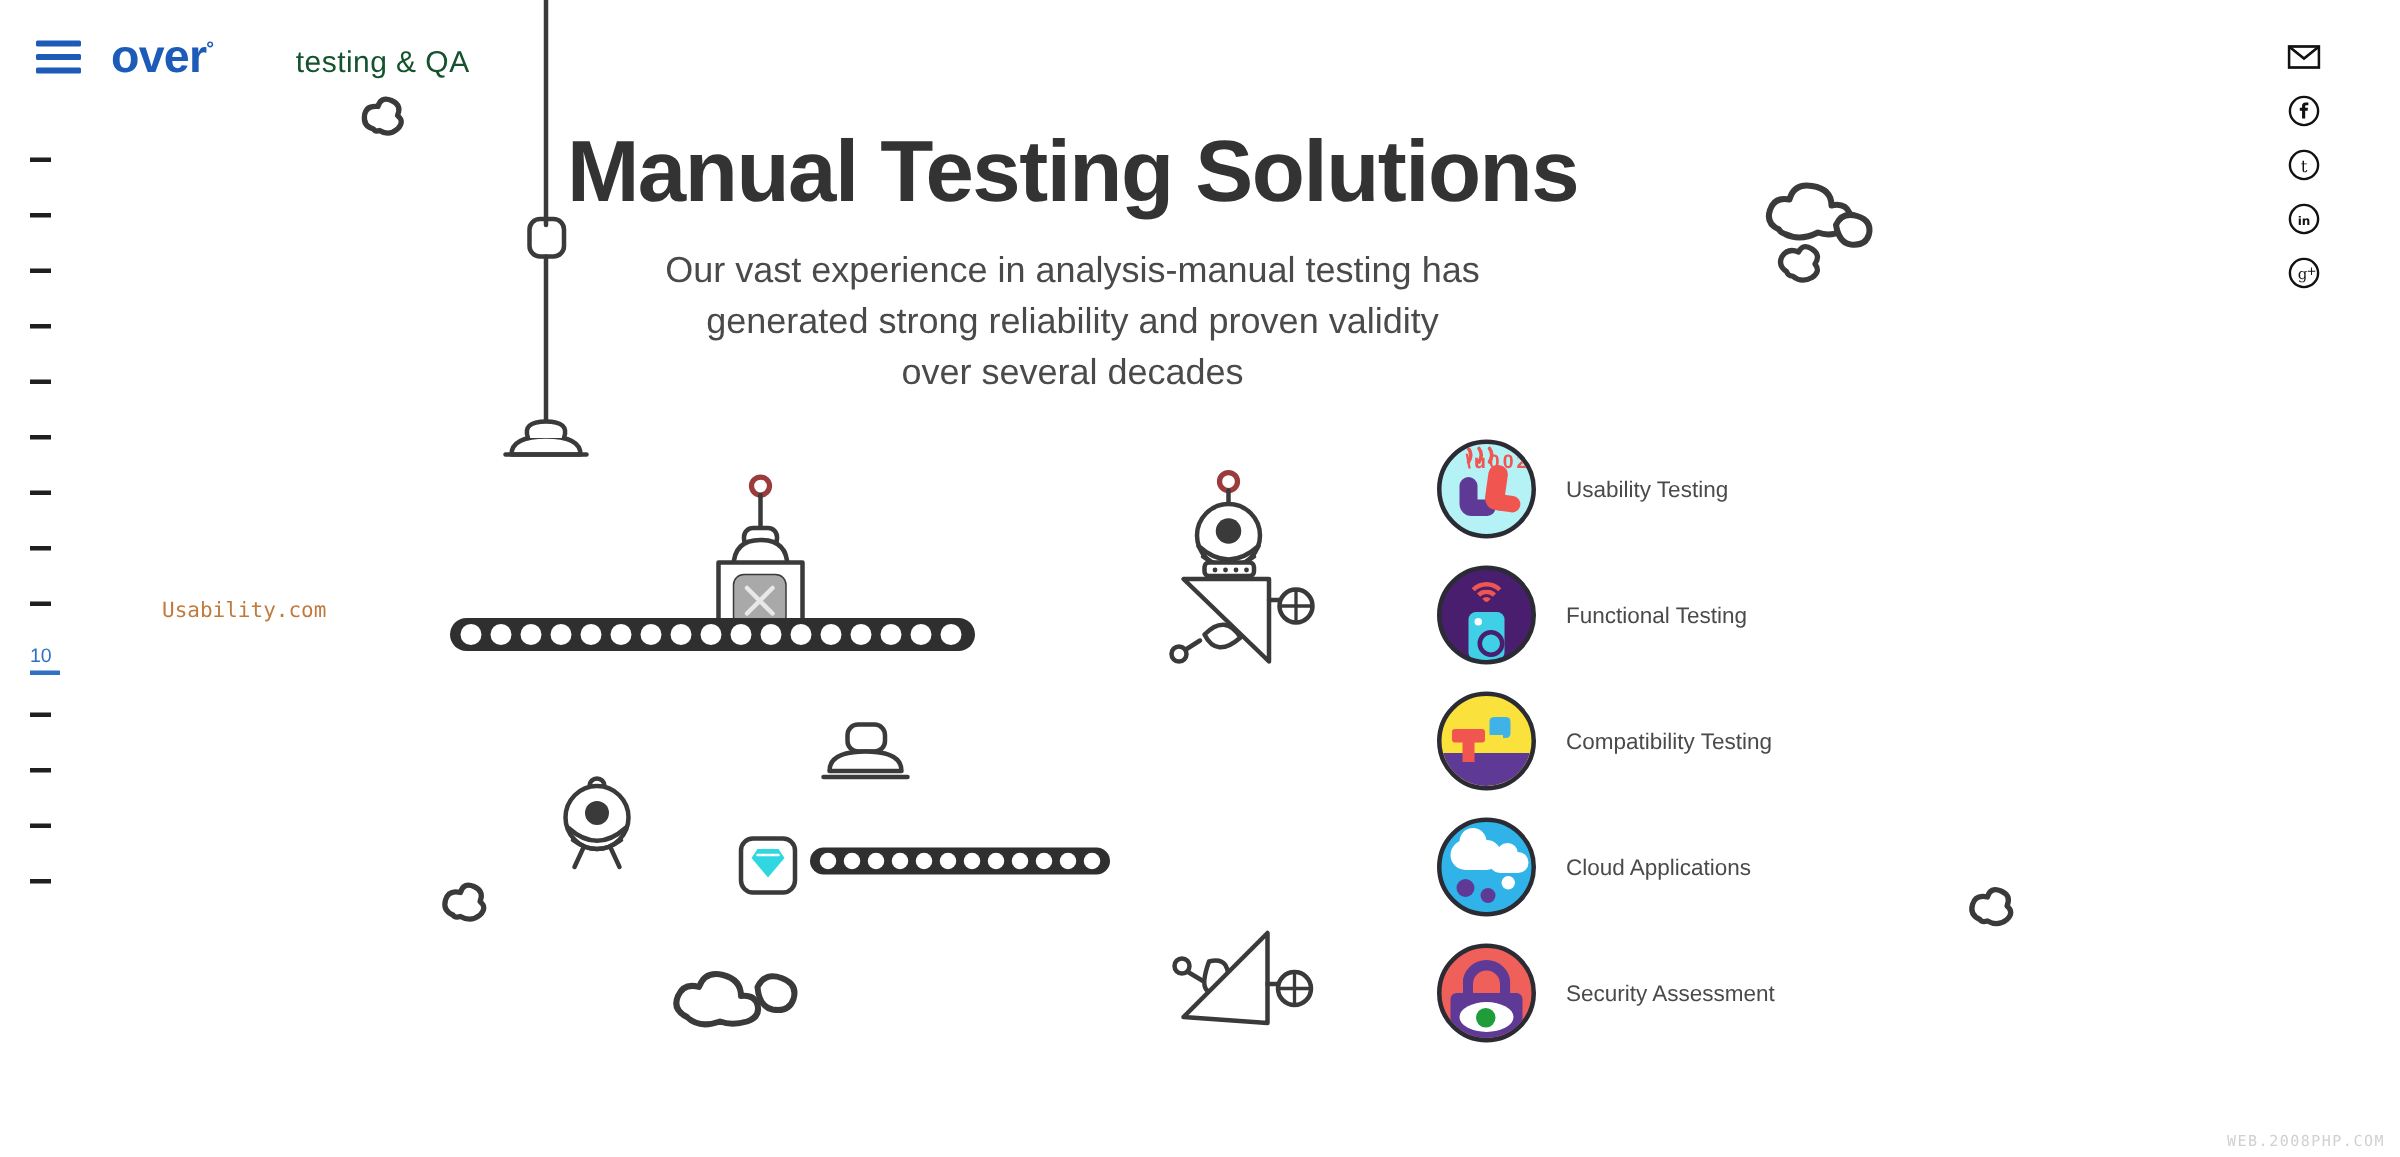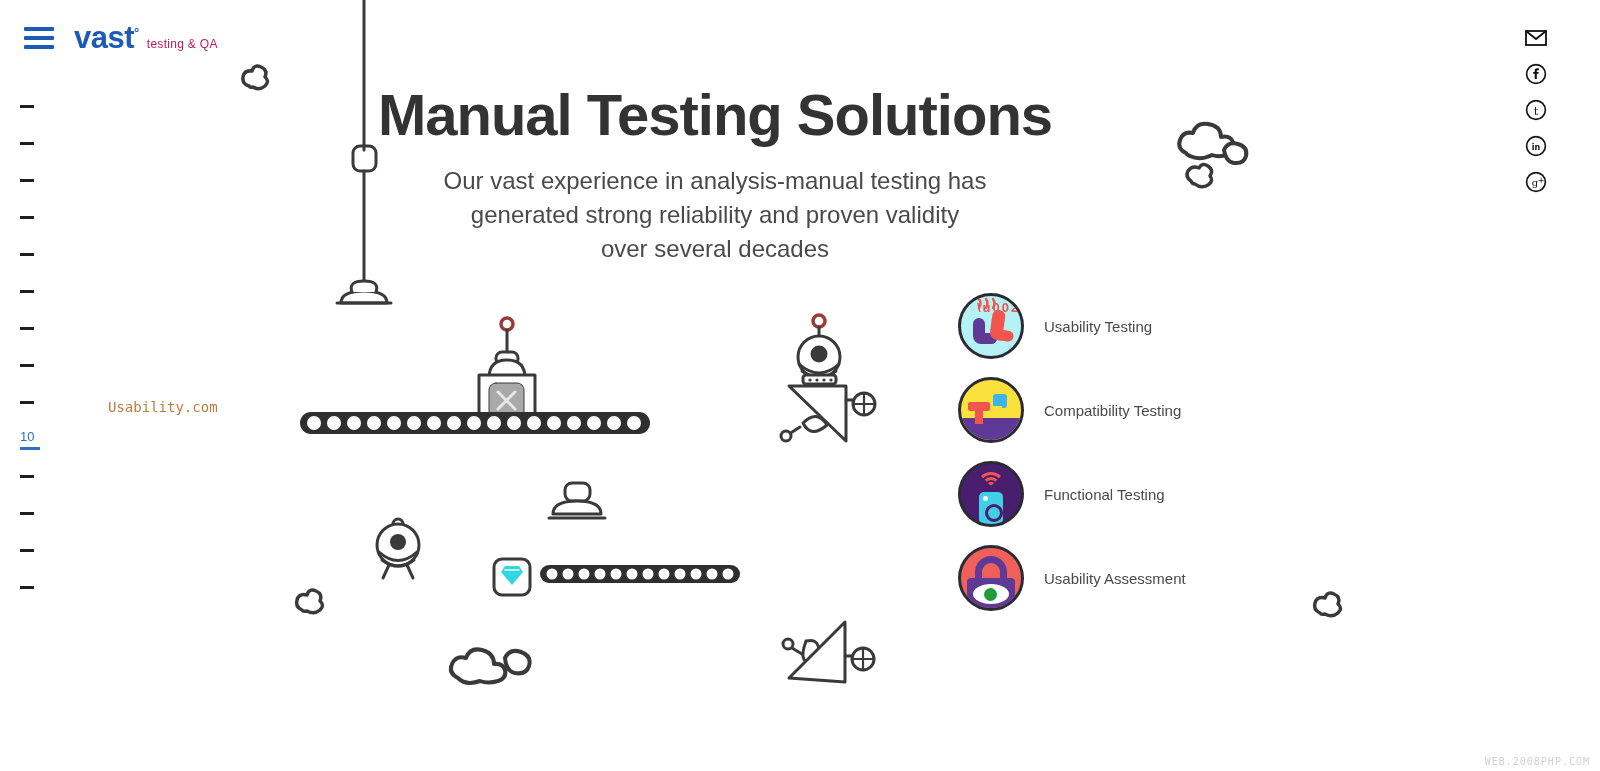--- a/index.html
+++ b/index.html
@@ -11,21 +11,21 @@
   }
   .page { position: relative; width: 1600px; height: 771px; background: #fff; }
 
   
   .header { position: absolute; top: 20px; left: 24px; display: flex; align-items: center; gap: 20px; z-index: 30; }
   .burger { width: 30px; height: 22px; display: flex; flex-direction: column; justify-content: space-between; cursor: pointer; }
   .burger span { display: block; height: 4px; background: #1c5bb8; border-radius: 1px; }
   .brand { display: flex; align-items: baseline; gap: 8px; }
   .brand-main { font-size: 31px; font-weight: bold; color: #1c5bb8; letter-spacing: -0.5px; position: relative; }
   .brand-main .reg { font-size: 13px; vertical-align: super; }
-  .brand-sub { font-size: 12px; color: #be185d; letter-spacing: 0.3px; }
+  .brand-sub { font-size: 20px; color: #14532d; letter-spacing: 0.3px; margin-left: 47px; }
 
   
   .rail { position: absolute; left: 20px; top: 88px; width: 40px; z-index: 25; }
   .rail-item { height: 37px; display: flex; align-items: center; justify-content: flex-start; cursor: pointer; }
   .rail-item .dash { display: block; width: 14px; height: 3px; background: #1f1f1f; }
   .rail-item.active { flex-direction: column; align-items: flex-start; justify-content: center; height: 37px; }
   .rail-num { font-size: 13px; color: #2f6fc4; line-height: 14px; text-decoration: none; }
   .rail-bar { width: 20px; height: 3px; background: #2f6fc4; margin-top: 3px; }
 
   
@@ -107,21 +107,21 @@
 <div class="page">
 
   <div class="header">
     <div class="burger">
       <span></span>
       <span></span>
       <span></span>
     </div>
     <div class="brand">
       <div class="brand-main">
-        <span>vast</span><span class="reg">°</span>
+        <span>over</span><span class="reg">°</span>
       </div>
       <div class="brand-sub">testing &amp; QA</div>
     </div>
   </div>
 
   <div class="rail">
     <div class="rail-item">
         <span class="dash"></span>
       </div>
     <div class="rail-item">
@@ -361,49 +361,59 @@
         <svg width="60" height="60" viewBox="0 0 60 60" style="position:absolute;left:0;top:0">
           <path d="M18 12 q3 -5 0 -9 M25 12 q3 -5 0 -9 M32 12 q3 -5 0 -9" stroke="#f0564f" stroke-width="2.4" fill="none" stroke-linecap="round"></path>
         </svg>
         <span class="sock-a"></span>
         <span class="sock-b"></span>
       </div>
       <span class="svc-label">Usability Testing</span>
     </div>
 
     <div class="svc">
+      <div class="svc-icon ic-func">
+        <span class="arc a1"></span>
+        <span class="arc a2"></span>
+        <span class="arc a3"></span>
+        <span class="remote"></span>
+      </div>
+      <span class="svc-label">Functional Testing</span>
+    </div>
+
+    <div class="svc">
       <div class="svc-icon ic-comp">
         <span class="bot"></span>
         <span class="p1"></span>
         <span class="p1b"></span>
         <span class="p2"></span>
         <span class="p3"></span>
       </div>
       <span class="svc-label">Compatibility Testing</span>
     </div>
 
     <div class="svc">
-      <div class="svc-icon ic-func">
-        <span class="arc a1"></span>
-        <span class="arc a2"></span>
-        <span class="arc a3"></span>
-        <span class="remote"></span>
-      </div>
-      <span class="svc-label">Functional Testing</span>
-    </div>
-
+      <div class="svc-icon ic-cloud">
+        <span class="c1"></span>
+        <span class="c2"></span>
+        <span class="g g1"></span>
+        <span class="g g2"></span>
+        <span class="g g3"></span>
+      </div>
+      <span class="svc-label">Cloud Applications</span>
+    </div>
 
     <div class="svc">
       <div class="svc-icon ic-sec">
         <span class="shackle"></span>
         <span class="body"></span>
         <span class="eye"></span>
         <span class="pupil"></span>
       </div>
-      <span class="svc-label">Usability Assessment</span>
+      <span class="svc-label">Security Assessment</span>
     </div>
 
   </div>
 
   <div class="wm-left">Usability.com</div>
   <div class="wm-right">WEB.2008PHP.COM</div>
 
 </div>
 
 </body></html>

